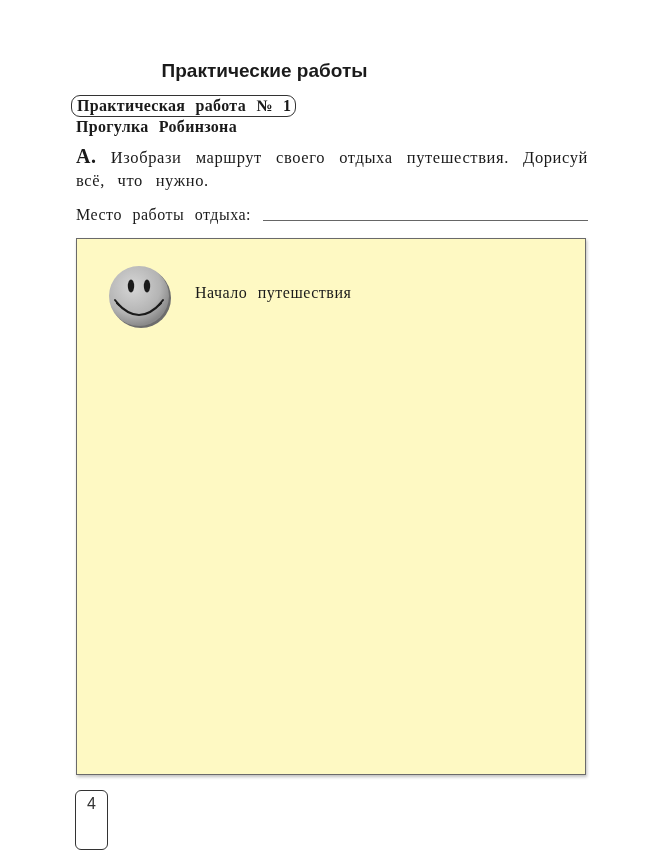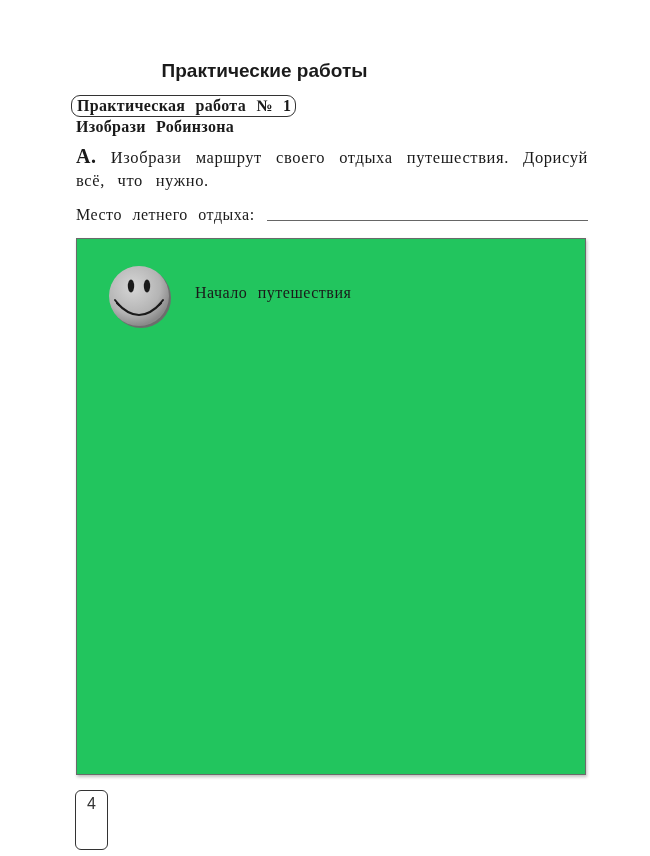--- a/index.html
+++ b/index.html
@@ -92,21 +92,21 @@
       margin-bottom: 3px;
     }
     .drawing-box {
       position: absolute;
       left: 76px;
       top: 238px;
       width: 508px;
       height: 535px;
       border: 1.5px solid #6a6a6a;
       box-shadow: 1px 2px 3px rgba(0,0,0,0.25);
-      background: #22c55e;
+      background: #fef9c3;
     }
     .marker {
       position: absolute;
       display: flex;
       align-items: center;
     }
     .marker-start {
       left: 30px;
       top: 24px;
     }
@@ -149,29 +149,29 @@
       color: #333;
       box-sizing: border-box;
     }
   </style>
 </head>
 <body>
 
 <div class="section-title">Практические работы</div>
 
 <div class="work-badge">Практическая работа № 1</div>
-<div class="work-subtitle">Изобрази Робинзона</div>
+<div class="work-subtitle">Прогулка Робинзона</div>
 
 <div class="task">
   <span class="task-letter">А.</span>
   <span>Изобрази маршрут своего отдыха путешествия. Дорисуй всё, что нужно.</span>
 </div>
 
 <div class="place-row">
-  <span class="place-label">Место летнего отдыха:</span>
+  <span class="place-label">Место работы отдыха:</span>
   <span class="place-line"></span>
 </div>
 
 <div class="drawing-box">
 
   <div class="marker marker-start">
     <svg class="smiley" viewBox="0 0 66 66">
       <defs>
         <radialGradient id="g1" cx="40%" cy="35%" r="65%">
           <stop offset="0%" stop-color="#d6d6d6"></stop>

